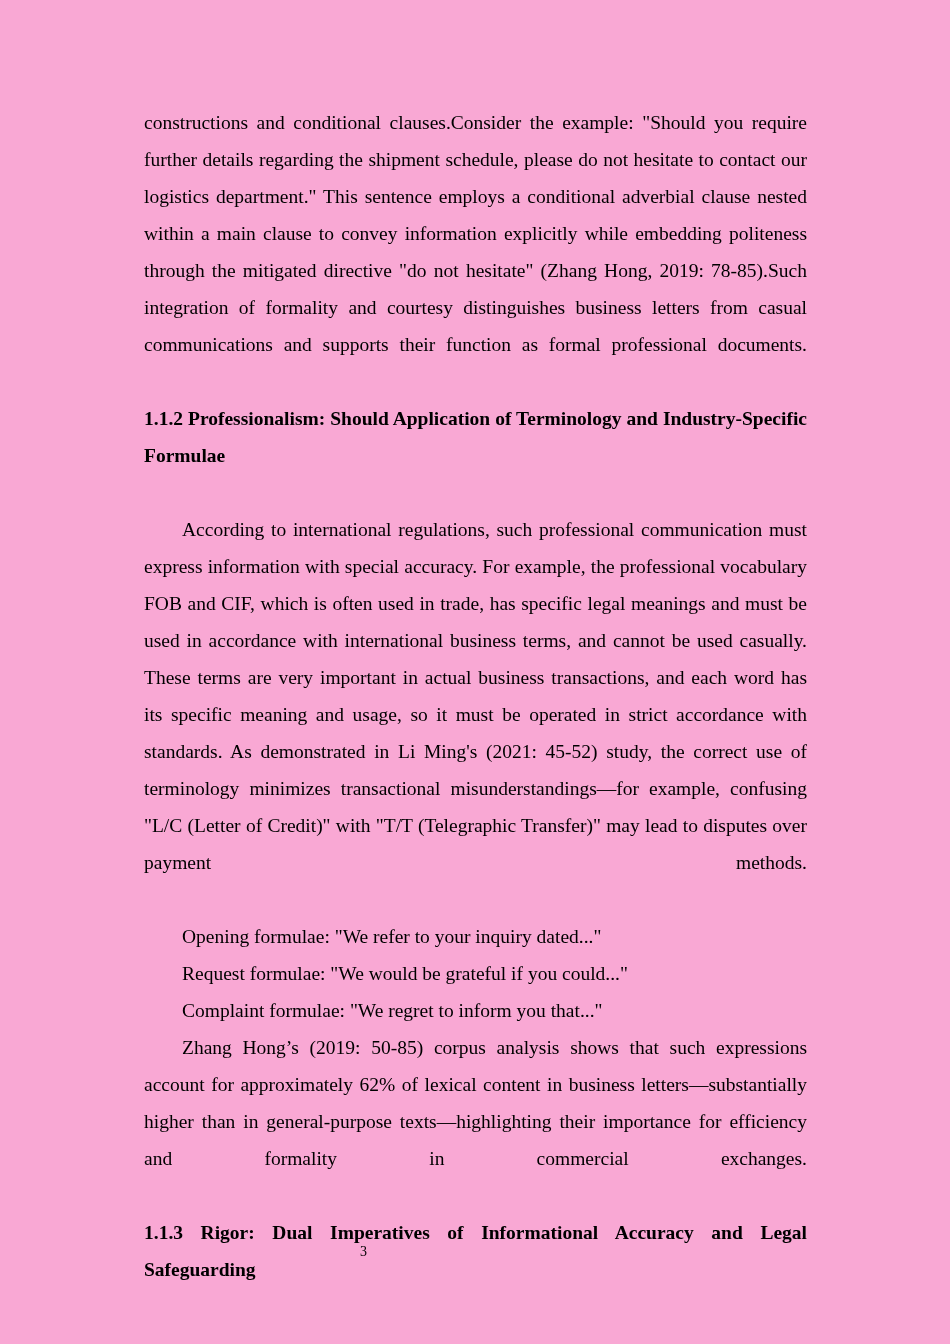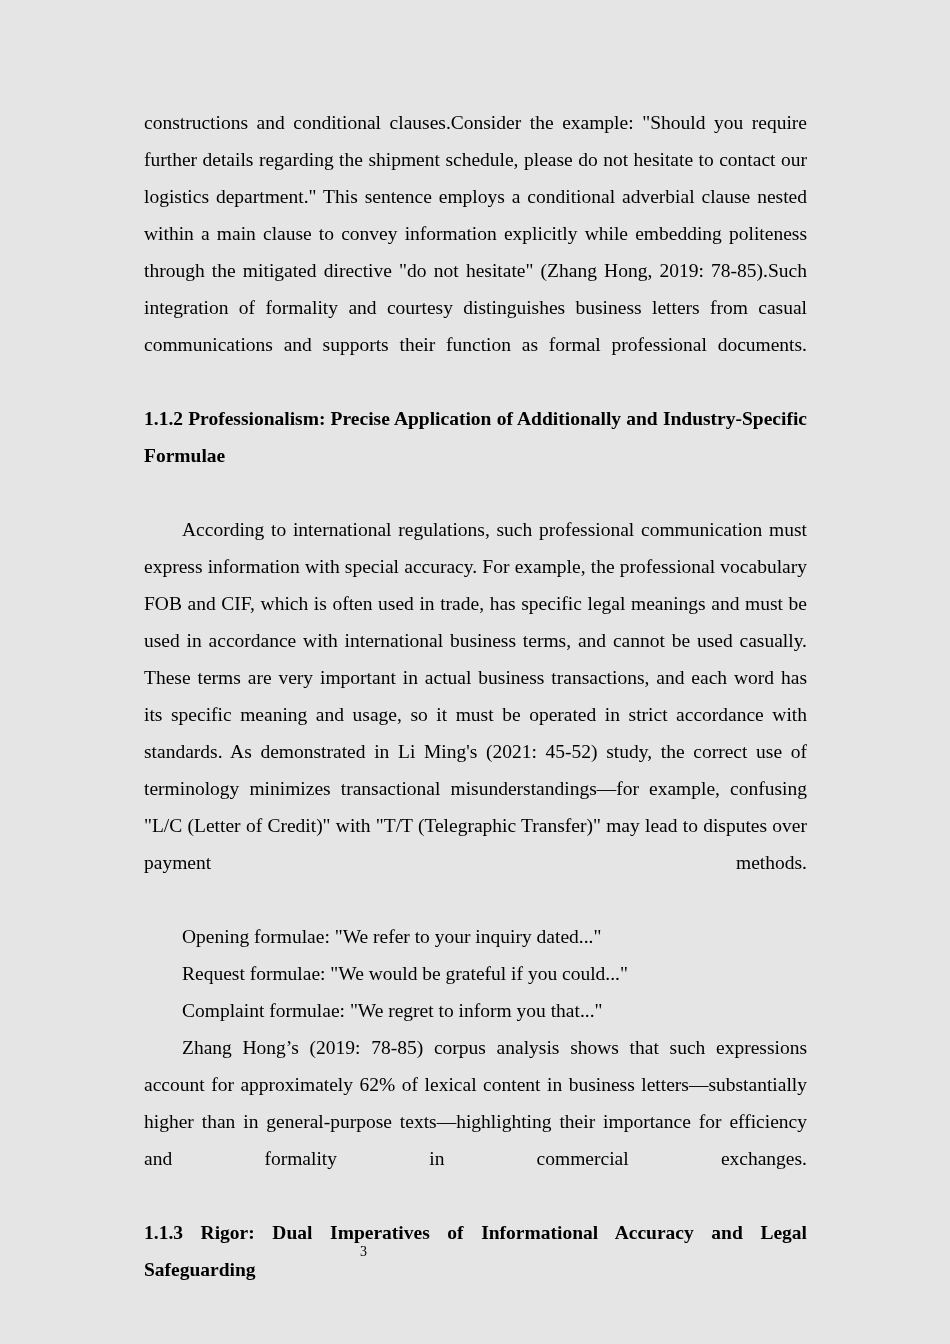--- a/index.html
+++ b/index.html
@@ -5,21 +5,21 @@
   html, body {
     margin: 0;
     padding: 0;
     background: #ffffff;
   }
 
   .page {
     position: relative;
     width: 950px;
     height: 1344px;
-    background: #e5e5e5;
+    background: #f9a8d4;
     overflow: hidden;
     font-family: "Liberation Serif", "DejaVu Serif", serif;
     color: #000000;
   }
 
   .content {
     position: absolute;
     left: 144px;
     top: 104px;
     width: 663px;
@@ -88,32 +88,32 @@
 </style>
 </head>
 <body>
 
 <div class="page">
 
   <div class="content">
 
     <p class="para no-indent">constructions and conditional clauses.Consider the example: "Should you require further details regarding the shipment schedule, please do not hesitate to contact our logistics department." This sentence employs a conditional adverbial clause nested within a main clause to convey information explicitly while embedding politeness through the mitigated directive "do not hesitate" (Zhang Hong, 2019: 78-85).Such integration of formality and courtesy distinguishes business letters from casual communications and supports their function as formal professional documents.</p>
 
-    <h2 class="heading">1.1.2 Professionalism: Precise Application of Additionally and Industry-Specific Formulae</h2>
+    <h2 class="heading">1.1.2 Professionalism: Should Application of Terminology and Industry-Specific Formulae</h2>
 
     <p class="para">According to international regulations, such professional communication must express information with special accuracy. For example, the professional vocabulary FOB and CIF, which is often used in trade, has specific legal meanings and must be used in accordance with international business terms, and cannot be used casually. These terms are very important in actual business transactions, and each word has its specific meaning and usage, so it must be operated in strict accordance with standards. As demonstrated in Li Ming's (2021: 45-52) study, the correct use of terminology minimizes transactional misunderstandings—for example, confusing "L/C (Letter of Credit)" with "T/T (Telegraphic Transfer)" may lead to disputes over payment methods.</p>
 
 
     <p class="formula-line">Opening formulae: "We refer to your inquiry dated..."</p>
 
     <p class="formula-line">Request formulae: "We would be grateful if you could..."</p>
 
     <p class="formula-line">Complaint formulae: "We regret to inform you that..."</p>
 
-    <p class="para">Zhang Hong’s (2019: 78-85) corpus analysis shows that such expressions account for approximately 62% of lexical content in business letters—substantially higher than in general-purpose texts—highlighting their importance for efficiency and formality in commercial exchanges.</p>
+    <p class="para">Zhang Hong’s (2019: 50-85) corpus analysis shows that such expressions account for approximately 62% of lexical content in business letters—substantially higher than in general-purpose texts—highlighting their importance for efficiency and formality in commercial exchanges.</p>
 
     <h2 class="heading">1.1.3 Rigor: Dual Imperatives of Informational Accuracy and Legal Safeguarding</h2>
 
   </div>
 
   <div class="page-number">3</div>
 
 </div>
 
 </body></html>

